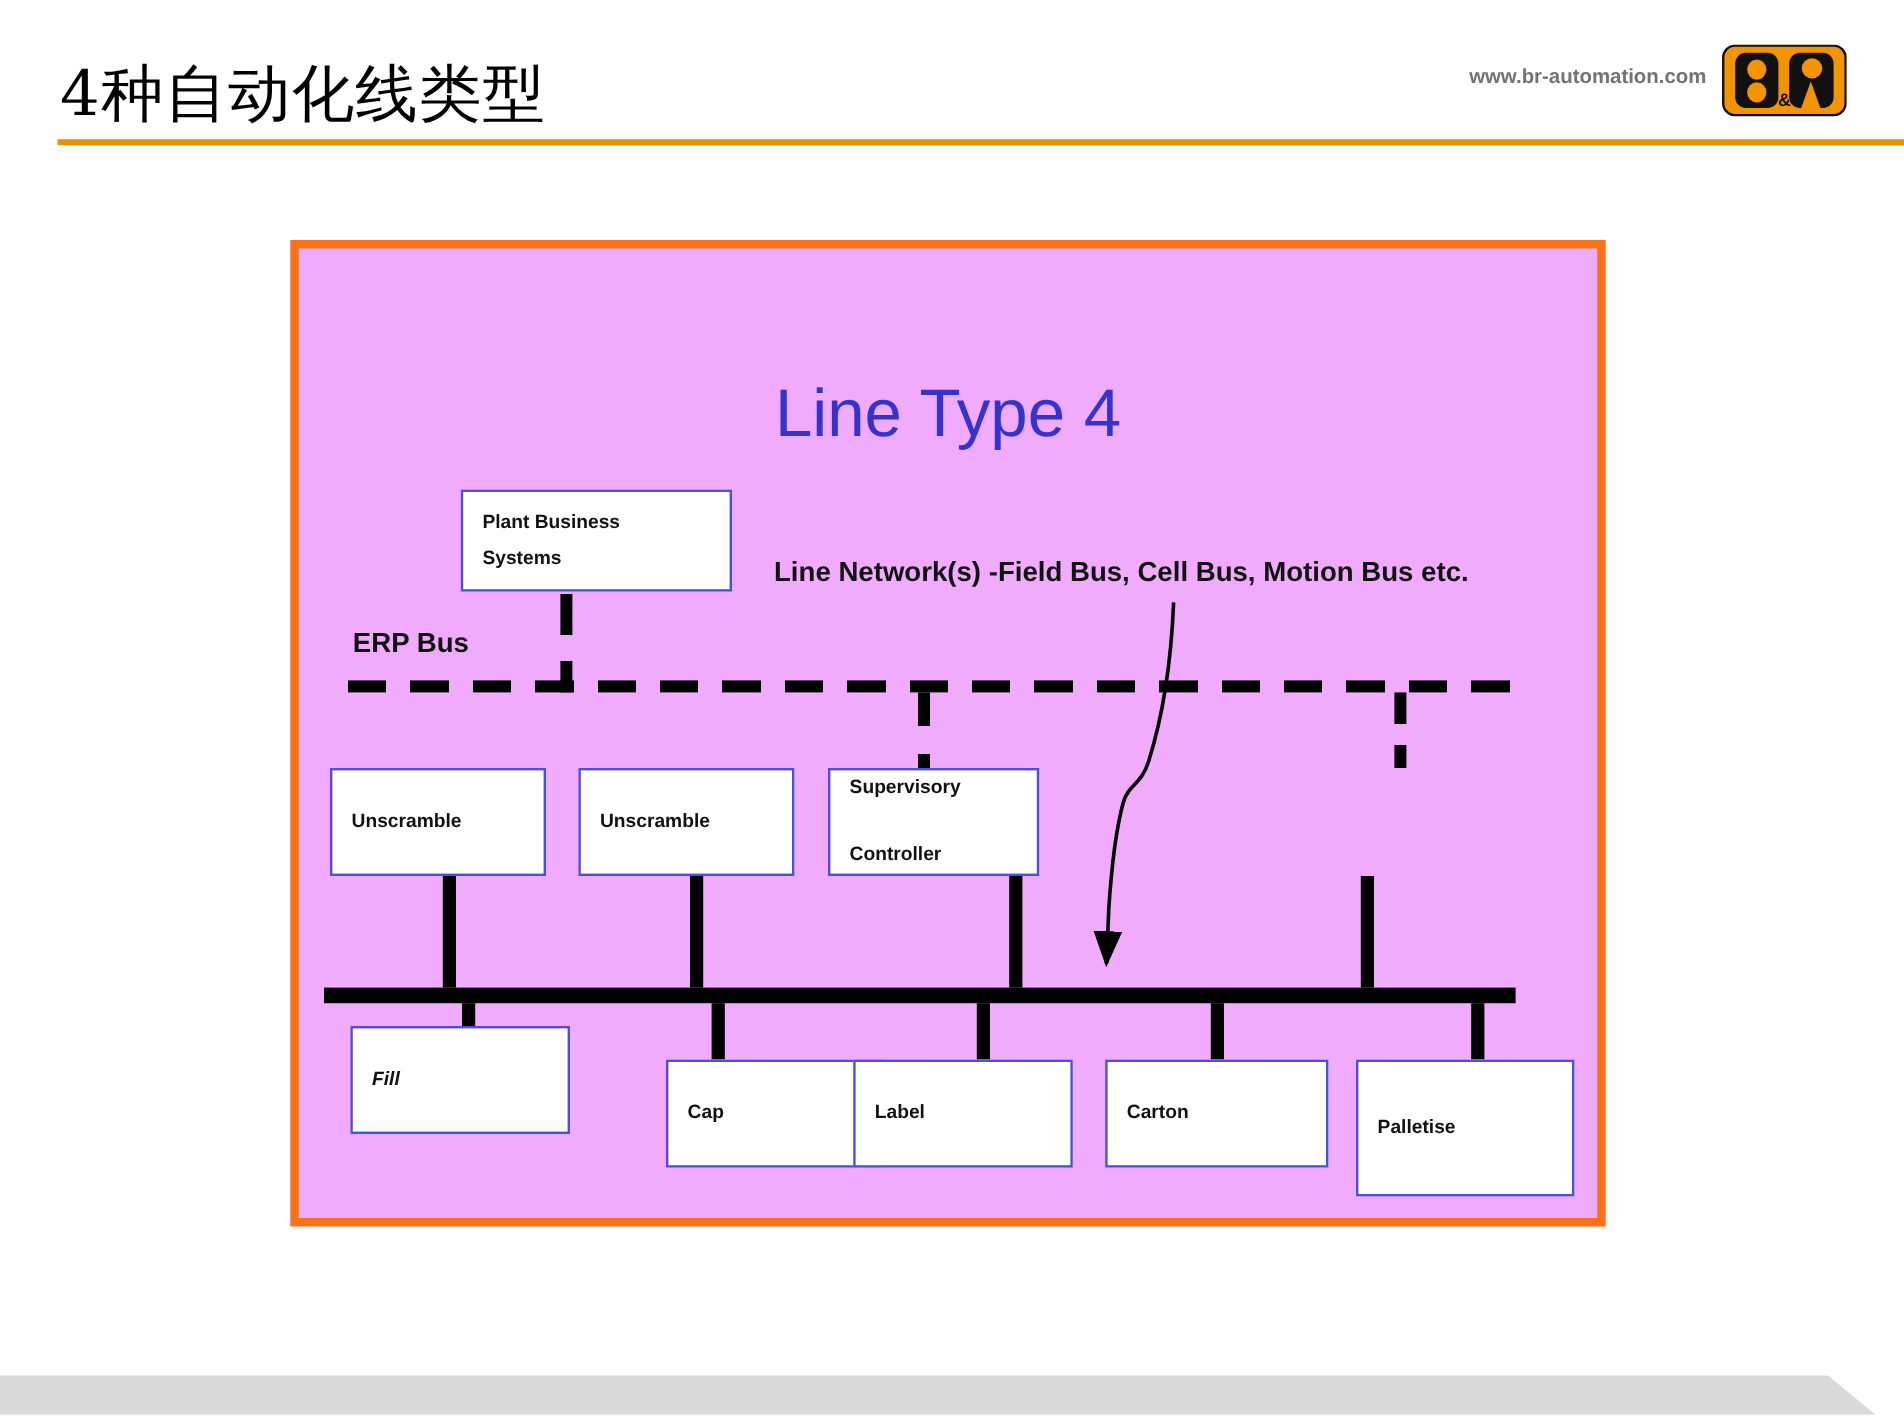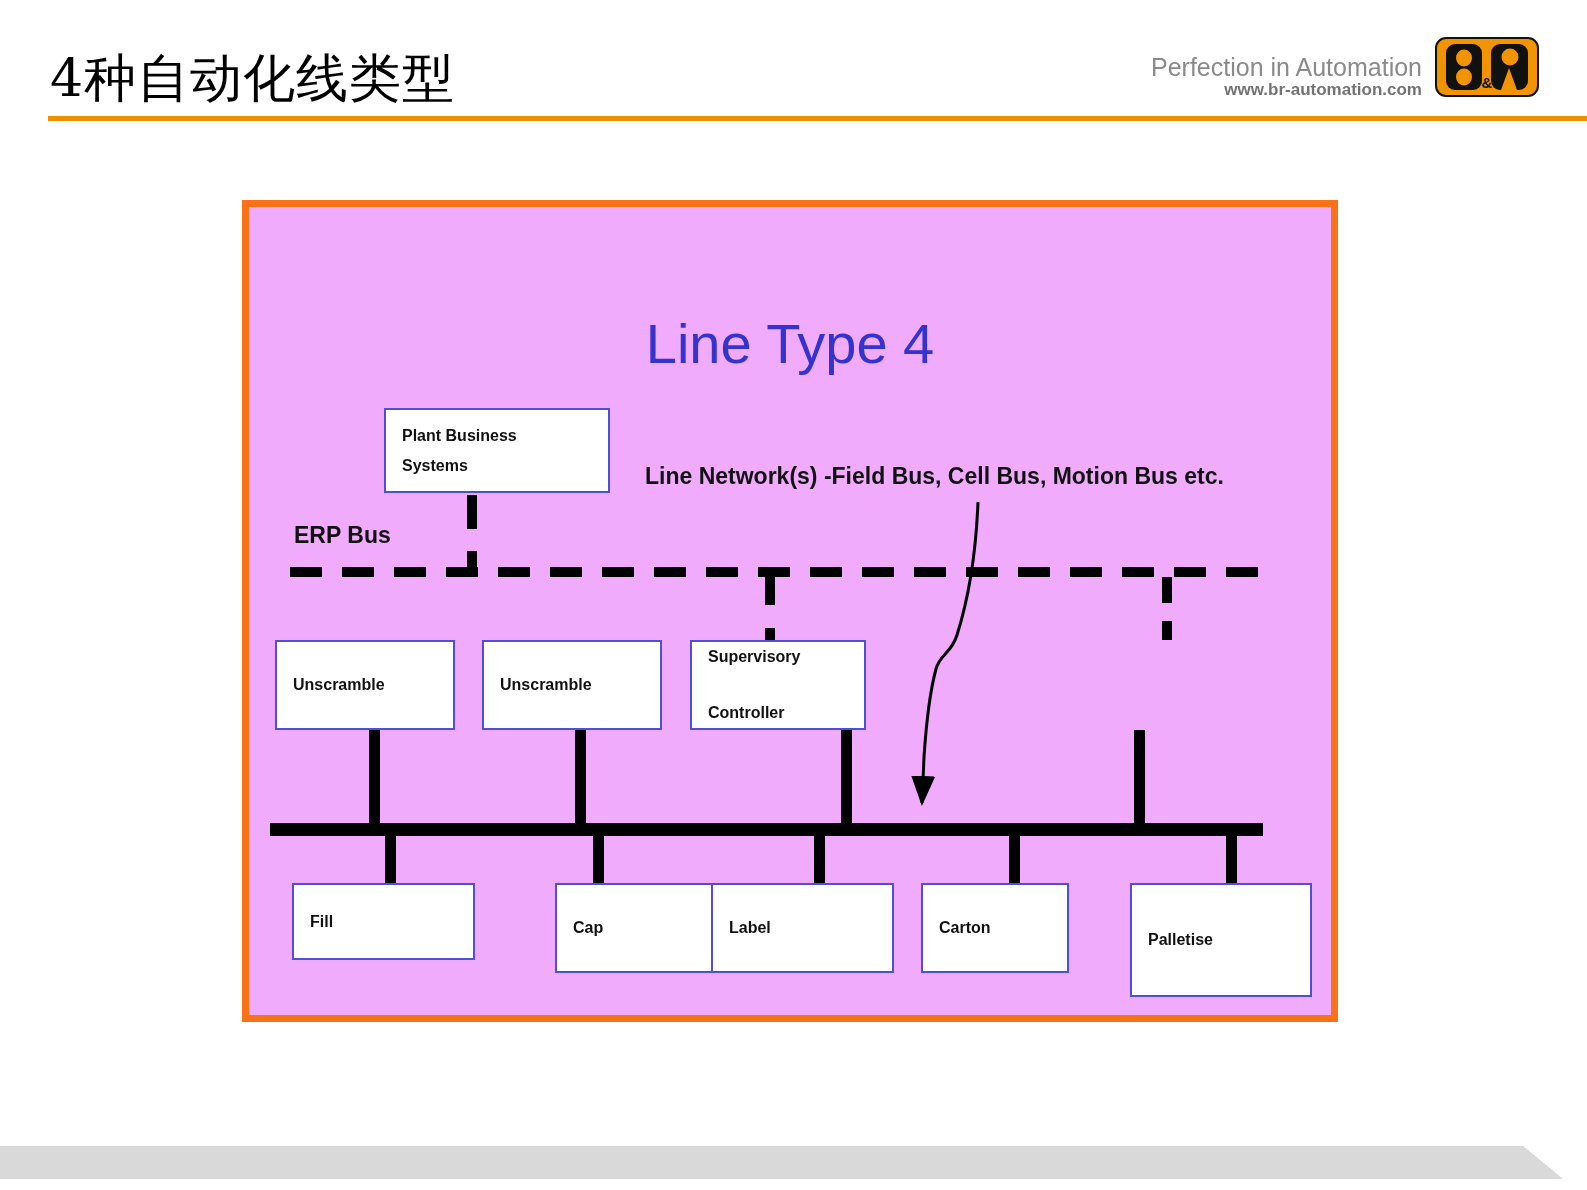--- a/index.html
+++ b/index.html
@@ -43,21 +43,20 @@
 </style>
 </head>
 <body>
 
 <div class="slide">
 
   <div class="page-title">4种自动化线类型</div>
   <div class="orange-rule"></div>
 
   <div class="brand-text">
-    <div class="brand-tagline">Perfection in Automation</div>
     <div class="brand-site">www.br-automation.com</div>
   </div>
 
   <svg class="brand-logo" viewBox="0 0 104 60">
     <rect x="1" y="1" width="102" height="58" rx="10" fill="#f29400" stroke="#111" stroke-width="2"></rect>
     <rect x="11" y="7" width="36" height="46" rx="9" fill="#111"></rect>
     <ellipse cx="29" cy="21" rx="8" ry="8.5" fill="#f29400"></ellipse>
     <ellipse cx="29" cy="40" rx="8" ry="8.5" fill="#f29400"></ellipse>
     <rect x="56" y="7" width="37" height="46" rx="9" fill="#111"></rect>
     <ellipse cx="75" cy="20" rx="8.5" ry="8.5" fill="#f29400"></ellipse>
@@ -103,30 +102,30 @@
     <div class="solid-v" style="left:885px;top:523px;height:93px;"></div>
 
     <div class="bus" style="left:21px;top:616px;width:993px;height:13px;"></div>
 
     <div class="solid-v" style="left:136px;top:629px;height:47px;"></div>
     <div class="solid-v" style="left:344px;top:629px;height:47px;"></div>
     <div class="solid-v" style="left:565px;top:629px;height:47px;"></div>
     <div class="solid-v" style="left:760px;top:629px;height:47px;"></div>
     <div class="solid-v" style="left:977px;top:629px;height:47px;"></div>
 
-    <div class="bx" style="left:43px;top:676px;width:183px;height:77px;">
+    <div class="bx" style="left:43px;top:648px;width:183px;height:90px;font-style:italic;">
       <span>Fill</span>
     </div>
     <div class="bx" style="left:259px;top:676px;width:183px;height:90px;margin-left:47px;">
       <span>Cap</span>
     </div>
     <div class="bx" style="left:462px;top:676px;width:183px;height:90px;">
       <span>Label</span>
     </div>
-    <div class="bx" style="left:672px;top:676px;width:148px;height:90px;">
+    <div class="bx" style="left:672px;top:676px;width:186px;height:90px;">
       <span>Carton</span>
     </div>
     <div class="bx" style="left:881px;top:676px;width:182px;height:114px;">
       <span>Palletise</span>
     </div>
 
     <svg class="arrow-layer" viewBox="0 0 1082 808">
       <defs>
         <marker id="ah" markerWidth="12" markerHeight="12" refX="9" refY="4" orient="auto">
           <path d="M0,0 L10,4 L0,8 z" fill="#000"></path>

